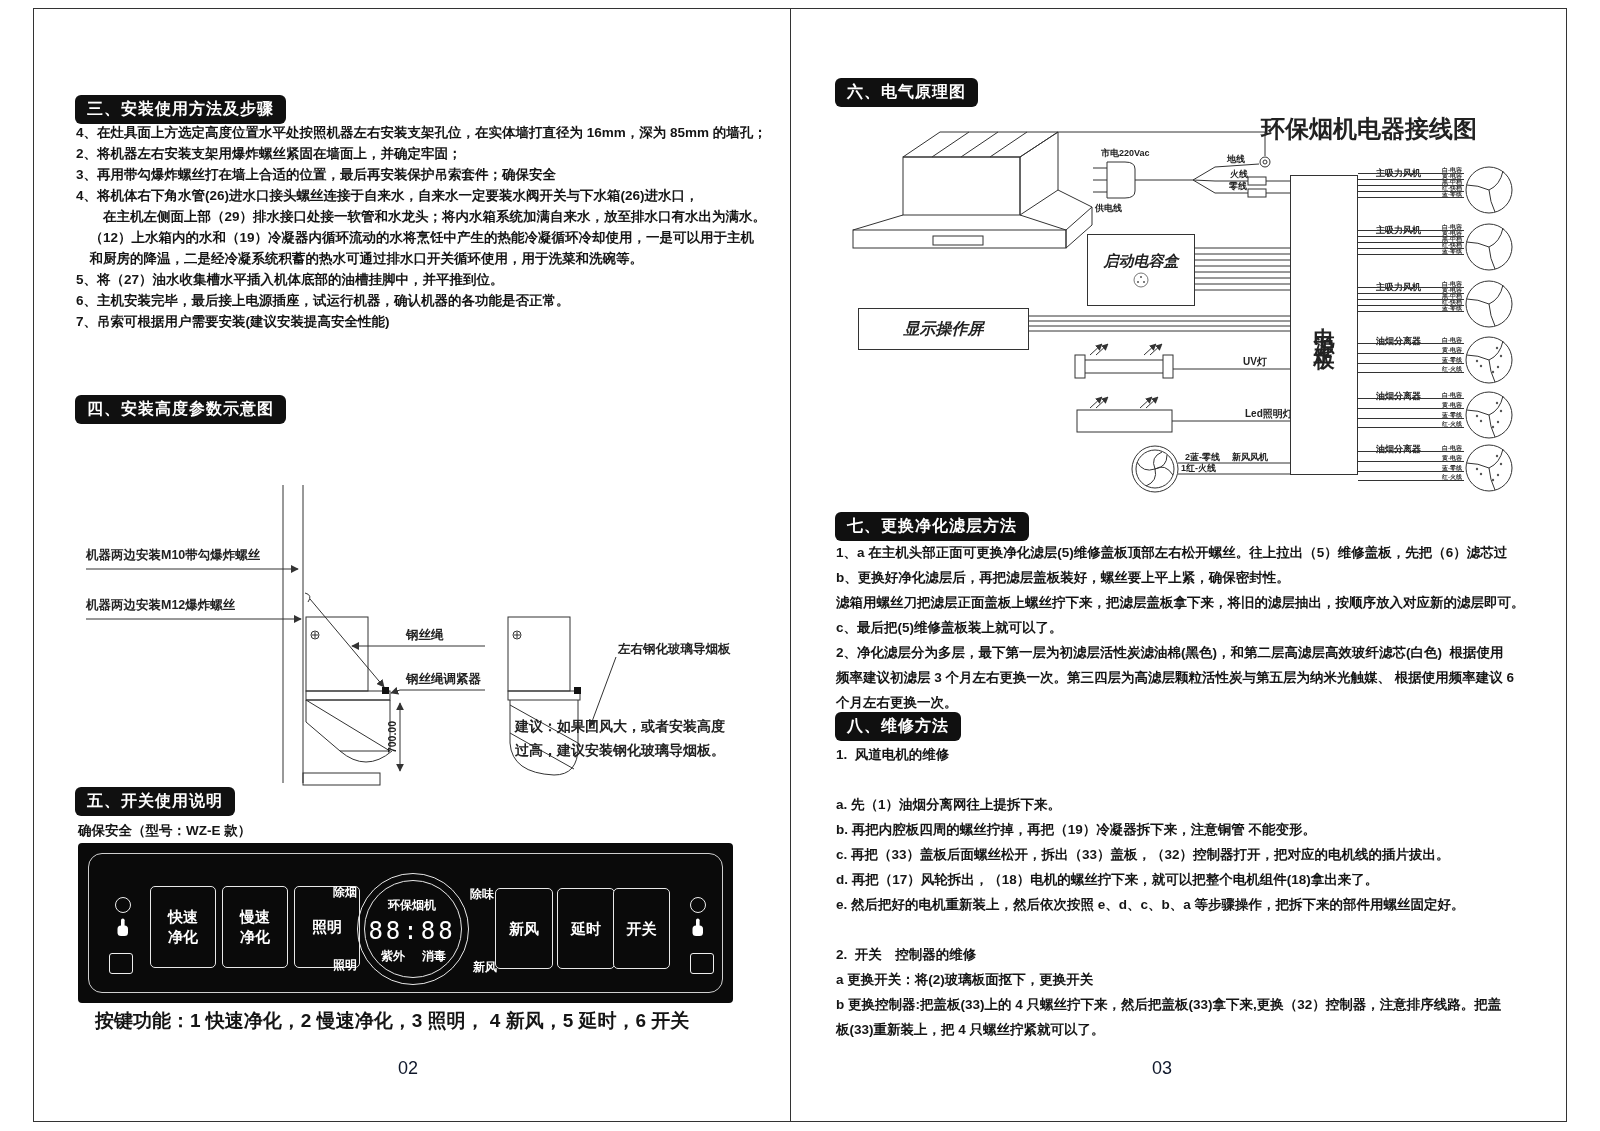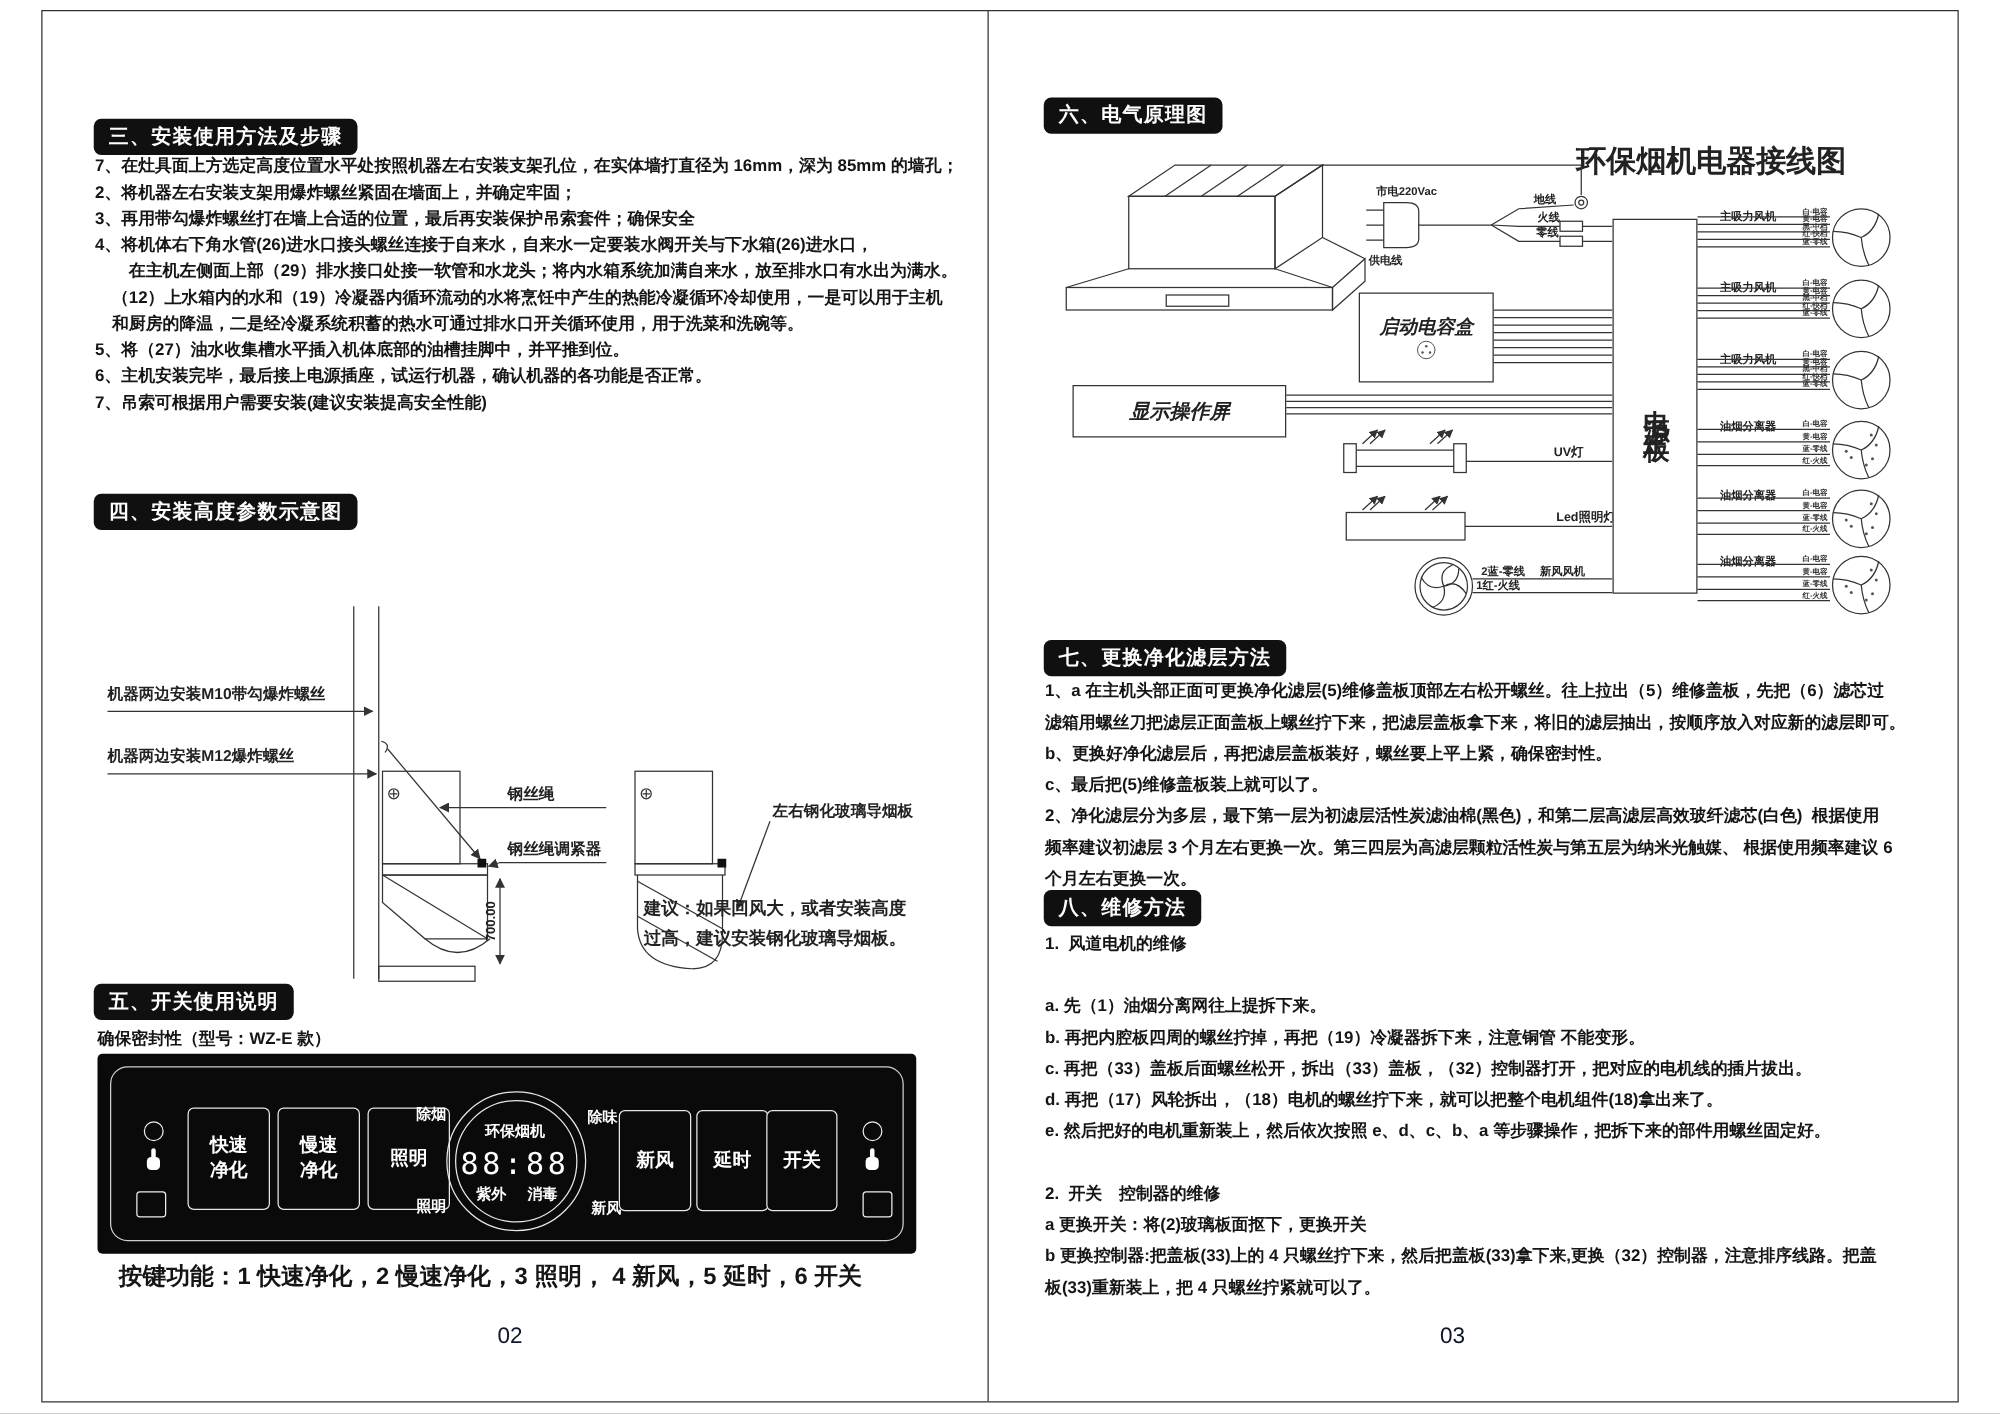--- a/index.html
+++ b/index.html
@@ -50,21 +50,21 @@
 <body>
 
 <div id="page">
   <div class="frame"></div>
   <div class="divider"></div>
 
   <div class="sec-head" style="left:75px;top:95px;text-align:right;">三、安装使用方法及步骤</div>
 
   <div class="tblock" style="left:76px;top:122px;width:690px;">
 
-  <div class="tline">7、在灶具面上方选定高度位置水平处按照机器左右安装支架孔位，在实体墙打直径为 16mm，深为 85mm 的墙孔；</div>
+  <div class="tline">4、在灶具面上方选定高度位置水平处按照机器左右安装支架孔位，在实体墙打直径为 16mm，深为 85mm 的墙孔；</div>
       <div class="tline">2、将机器左右安装支架用爆炸螺丝紧固在墙面上，并确定牢固；</div>
       <div class="tline">3、再用带勾爆炸螺丝打在墙上合适的位置，最后再安装保护吊索套件；确保安全</div>
       <div class="tline">4、将机体右下角水管(26)进水口接头螺丝连接于自来水，自来水一定要装水阀开关与下水箱(26)进水口，</div>
       <div class="tline">　　在主机左侧面上部（29）排水接口处接一软管和水龙头；将内水箱系统加满自来水，放至排水口有水出为满水。</div>
       <div class="tline">　（12）上水箱内的水和（19）冷凝器内循环流动的水将烹饪中产生的热能冷凝循环冷却使用，一是可以用于主机</div>
       <div class="tline">　和厨房的降温，二是经冷凝系统积蓄的热水可通过排水口开关循环使用，用于洗菜和洗碗等。</div>
       <div class="tline">5、将（27）油水收集槽水平插入机体底部的油槽挂脚中，并平推到位。</div>
       <div class="tline">6、主机安装完毕，最后接上电源插座，试运行机器，确认机器的各功能是否正常。</div>
       <div class="tline">7、吊索可根据用户需要安装(建议安装提高安全性能)</div>
     </div>
@@ -125,21 +125,21 @@
     <text x="8" y="86" font-size="12.5">机器两边安装M10带勾爆炸螺丝</text>
     <text x="8" y="136" font-size="12.5">机器两边安装M12爆炸螺丝</text>
     <text x="328" y="166" font-size="12.5">钢丝绳</text>
     <text x="328" y="210" font-size="12.5">钢丝绳调紧器</text>
     <text x="540" y="180" font-size="12.5">左右钢化玻璃导烟板</text>
     <text x="437" y="258" font-size="14">建议：如果回风大，或者安装高度</text>
     <text x="437" y="282" font-size="14">过高，建议安装钢化玻璃导烟板。</text>
   </svg>
 
   <div class="sec-head" style="left:75px;top:787px;">五、开关使用说明</div>
-  <div class="tblock" style="left:78px;top:820px;">确保密封性（型号：WZ-E 款）</div>
+  <div class="tblock" style="left:78px;top:820px;">确保安全（型号：WZ-E 款）</div>
 
   <div id="panel">
     <div class="inner"></div>
 
     <div class="pind circ" style="left:37px;top:54px;"></div>
     <svg class="handicon" style="left:37px;top:75px;" width="15" height="19" viewBox="0 0 15 19">
       <g fill="#fff">
           <rect x="6" y="0.5" width="3.6" height="9" rx="1.8"></rect>
           <rect x="2.5" y="7.5" width="10.5" height="10.5" rx="3.5"></rect>
         </g>
@@ -464,22 +464,22 @@
             <circle cx="34" cy="32" r="1.2"></circle>
           </g>
       </svg>
     </div>
   </div>
 
   <div class="sec-head" style="left:835px;top:512px;">七、更换净化滤层方法</div>
   <div class="tblock lh25" style="left:836px;top:540px;width:716px;">
 
   <div class="tline">1、a 在主机头部正面可更换净化滤层(5)维修盖板顶部左右松开螺丝。往上拉出（5）维修盖板，先把（6）滤芯过</div>
+      <div class="tline">b、更换好净化滤层后，再把滤层盖板装好，螺丝要上平上紧，确保密封性。</div>
       <div class="tline">滤箱用螺丝刀把滤层正面盖板上螺丝拧下来，把滤层盖板拿下来，将旧的滤层抽出，按顺序放入对应新的滤层即可。</div>
-      <div class="tline">b、更换好净化滤层后，再把滤层盖板装好，螺丝要上平上紧，确保密封性。</div>
       <div class="tline">c、最后把(5)维修盖板装上就可以了。</div>
       <div class="tline">2、净化滤层分为多层，最下第一层为初滤层活性炭滤油棉(黑色)，和第二层高滤层高效玻纤滤芯(白色)  根据使用</div>
       <div class="tline">频率建议初滤层 3 个月左右更换一次。第三四层为高滤层颗粒活性炭与第五层为纳米光触媒、 根据使用频率建议 6</div>
       <div class="tline">个月左右更换一次。</div>
     </div>
 
   <div class="sec-head" style="left:835px;top:712px;">八、维修方法</div>
   <div class="tblock lh25" style="left:836px;top:742px;width:716px;">
 
   <div class="tline">1.  风道电机的维修</div>

